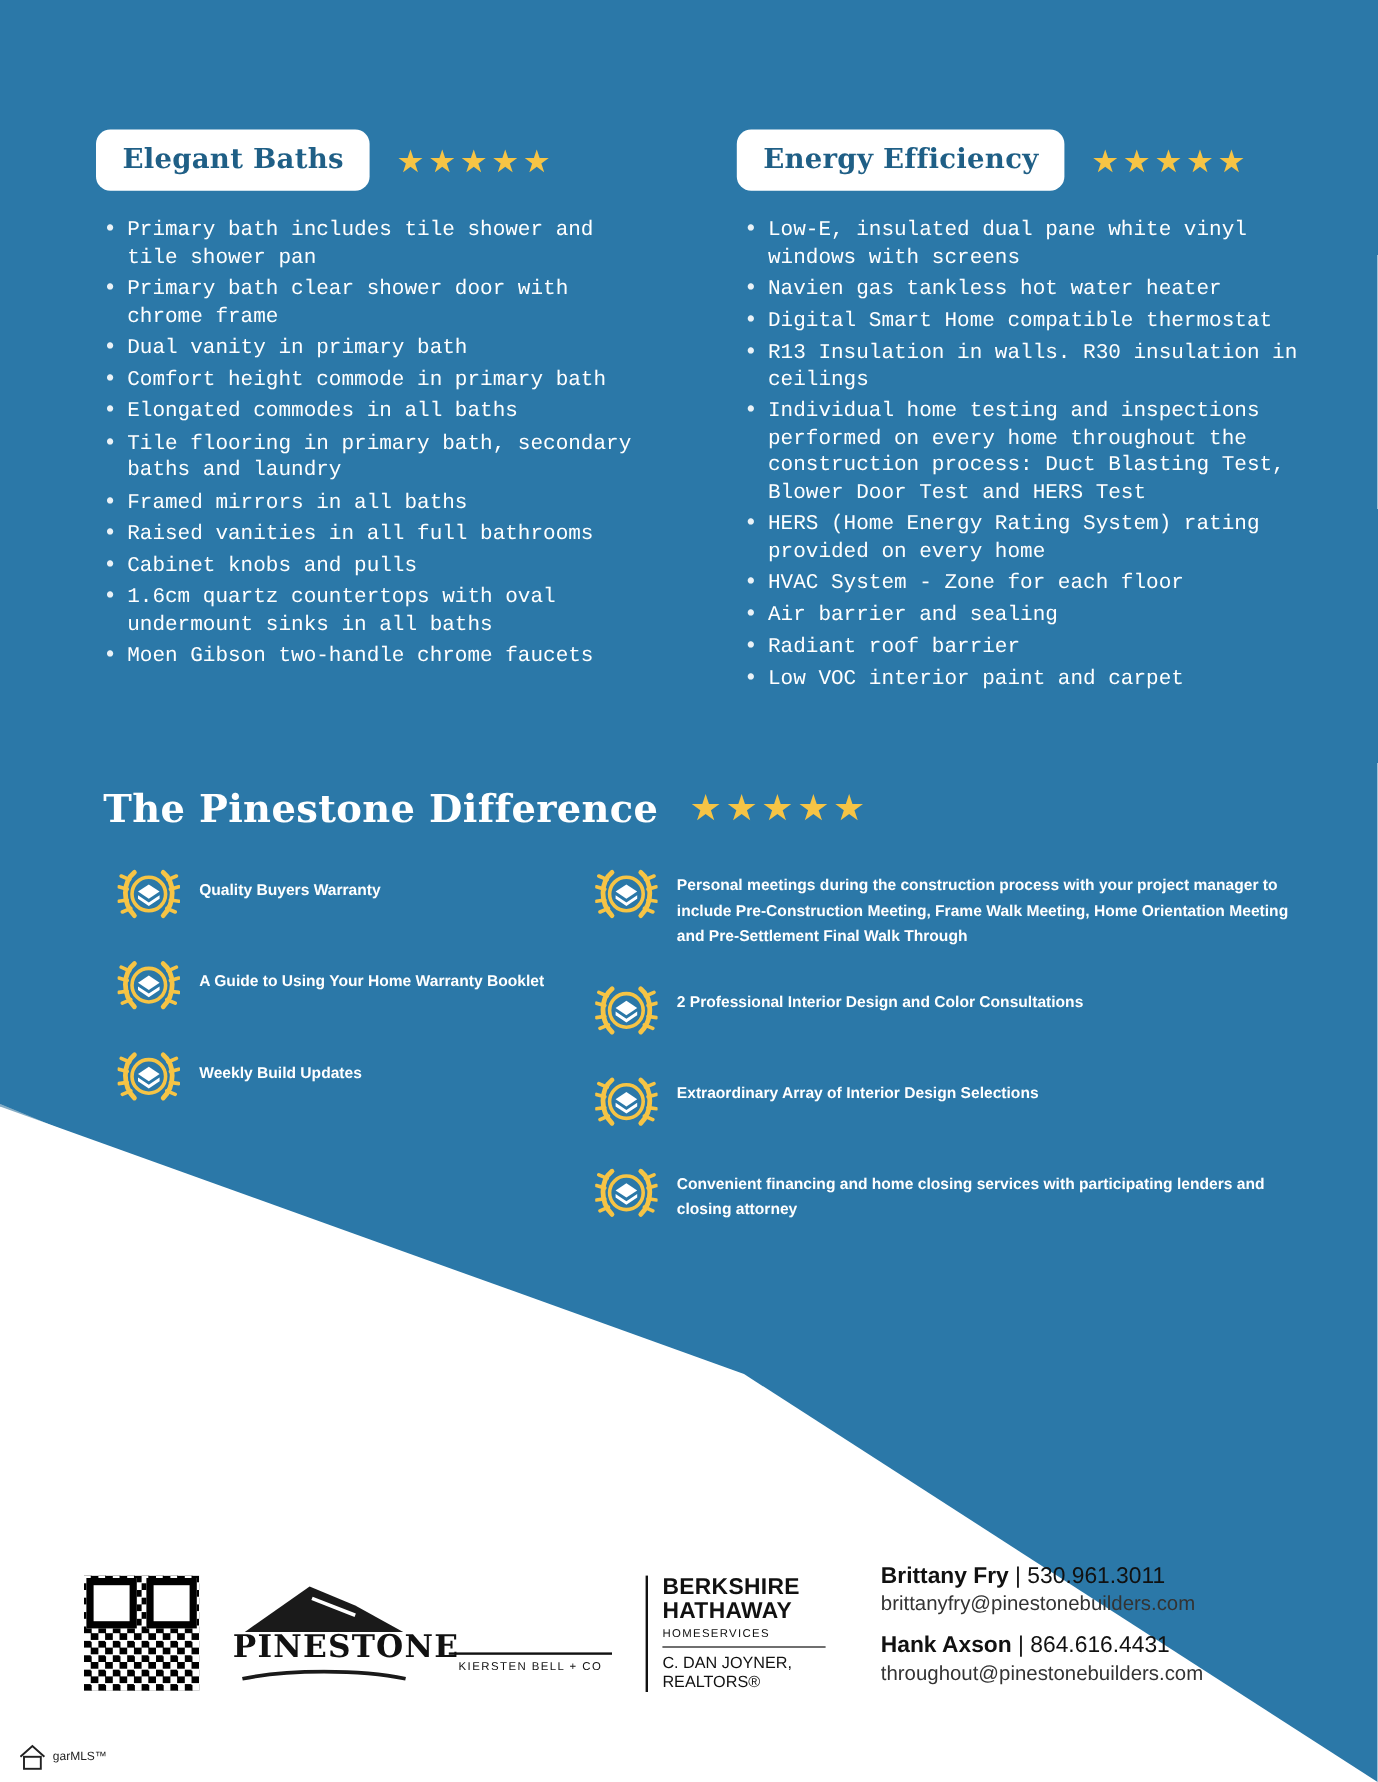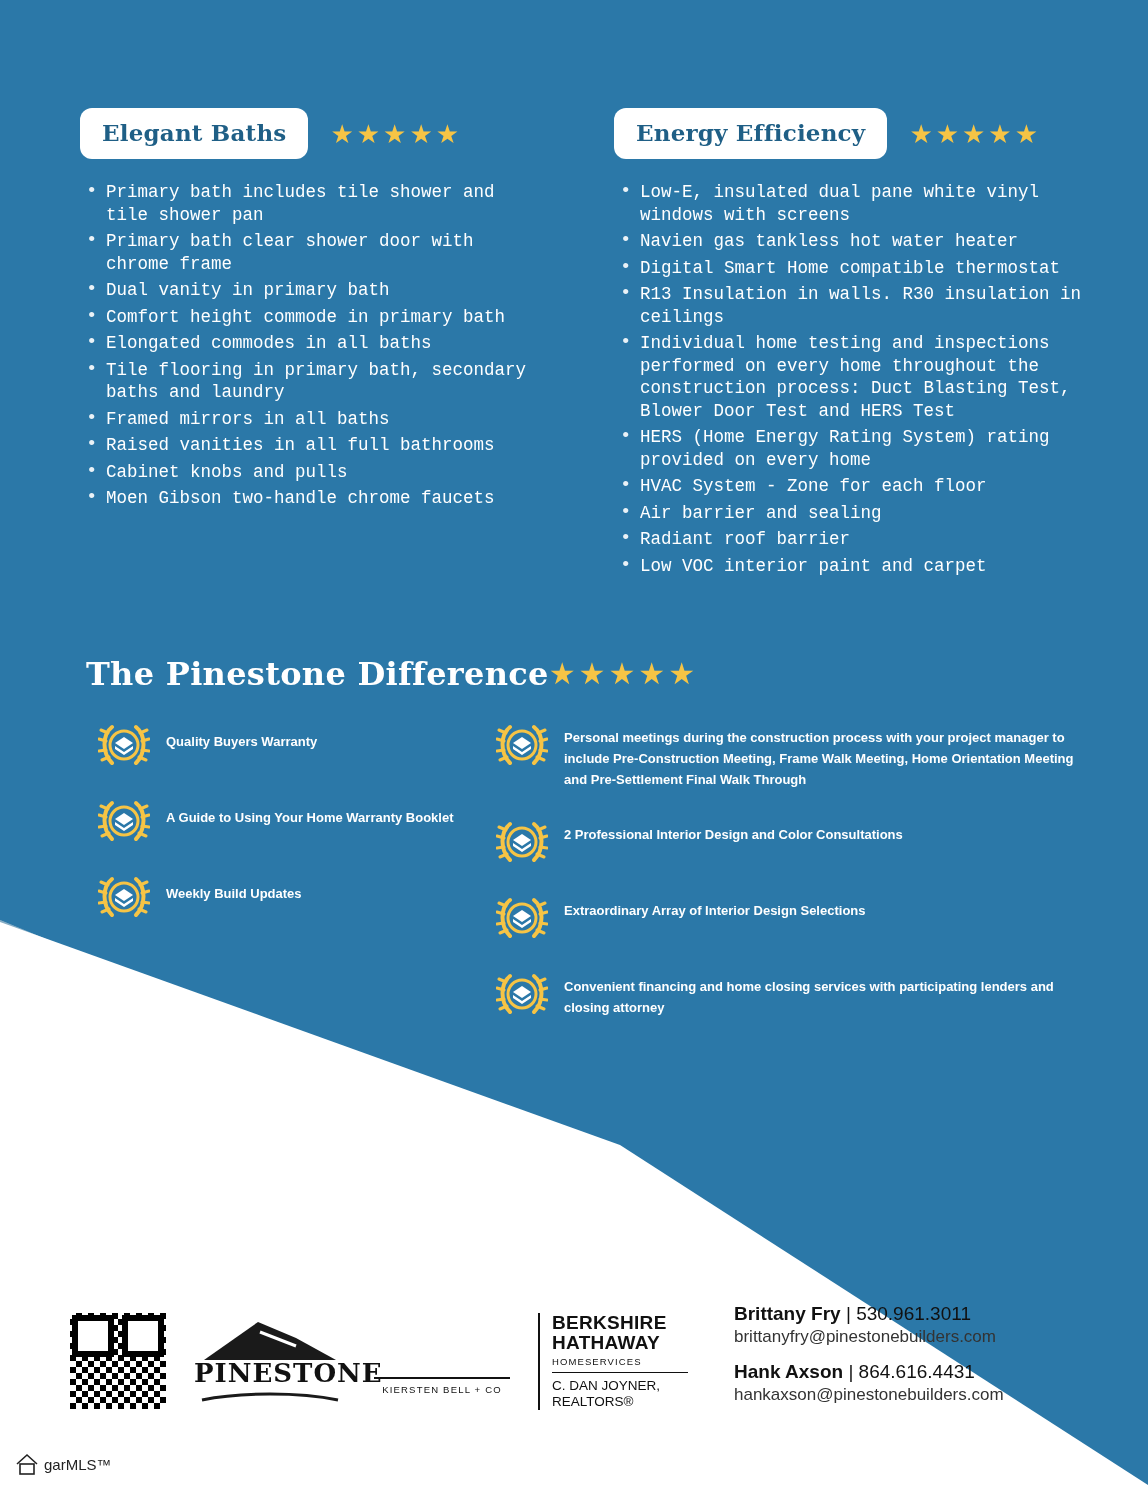--- a/index.html
+++ b/index.html
@@ -101,21 +101,21 @@
   }
   ul.features li:before {
     content: "•";
     position: absolute; left: 6px; top: -1px;
     font-size: 19px;
     color: #eaf2f7;
   }
 
   
   .diff-wrap { position: absolute; left: 0; top: 655px; width: 1148px; z-index: 5; }
-  .diff-head { display:flex; align-items:center; padding-left: 86px; }
+  .diff-head { display:flex; align-items:center; gap: 26px; padding-left: 86px; }
   .diff-title {
     font-family: "DejaVu Serif", serif;
     font-weight: bold;
     color: #ffffff;
     font-size: 32px;
     letter-spacing: 0.3px;
   }
   .diff-head .stars { font-size: 30px; }
 
   .diff-cols { display: flex; margin-top: 26px; }
@@ -168,21 +168,21 @@
   .bhhs .b3 { font-size: 13.5px; line-height: 16px; color: #111; }
 
   .contacts { padding-left: 18px; }
   .contact { margin-bottom: 14px; }
   .contact .line1 { font-size: 19px; color: #111; }
   .contact .line1 b { font-weight: bold; }
   .contact .line2 { font-size: 17px; color: #333; margin-top: 2px; }
 
   .mls { position: absolute; left: 14px; bottom: 8px; display:flex; align-items:center; gap:4px; z-index: 7;}
   .mls .house { width: 26px; height: 26px; position: relative; }
-  .mls .label { font-size: 15px; color: #222; }
+  .mls .label { font-size: 10px; color: #222; }
 </style>
 </head>
 <body>
 
 <div id="page">
 
   <div class="photo">
     <div class="cabinet c1"></div>
     <div class="cabinet c2"></div>
     <div class="cabinet c3"></div>
@@ -208,20 +208,21 @@
       <ul class="features">
         <li>Primary bath includes tile shower and tile shower pan</li>
         <li>Primary bath clear shower door with chrome frame</li>
         <li>Dual vanity in primary bath</li>
         <li>Comfort height commode in primary bath</li>
         <li>Elongated commodes in all baths</li>
         <li>Tile flooring in primary bath, secondary baths and laundry</li>
         <li>Framed mirrors in all baths</li>
         <li>Raised vanities in all full bathrooms</li>
         <li>Cabinet knobs and pulls</li>
+        <li>1.6cm quartz countertops with oval undermount sinks in all baths</li>
         <li>Moen Gibson two-handle chrome faucets</li>
       </ul>
     </div>
 
     <div class="col right">
       <div class="head-row">
         <div class="pill">Energy Efficiency</div>
         <div class="stars">★★★★★</div>
       </div>
       <ul class="features">
@@ -398,21 +399,21 @@
             <span>530.961.3011</span>
           </div>
           <div class="line2">brittanyfry@pinestonebuilders.com</div>
         </div>
         <div class="contact">
           <div class="line1">
             <b>Hank Axson</b>
             <span>|</span>
             <span>864.616.4431</span>
           </div>
-          <div class="line2">hankaxson@pinestonebuilders.com</div>
+          <div class="line2">throughout@pinestonebuilders.com</div>
         </div>
       </div>
     </div>
   </div>
 
   <div class="mls">
     <span class="house">
       <svg width="26" height="26" viewBox="0 0 26 26">
         <path d="M3 13 L13 4 L23 13" stroke="#222" stroke-width="1.6" fill="none"></path>
         <rect x="6" y="13" width="14" height="10" stroke="#222" stroke-width="1.6" fill="none"></rect>

